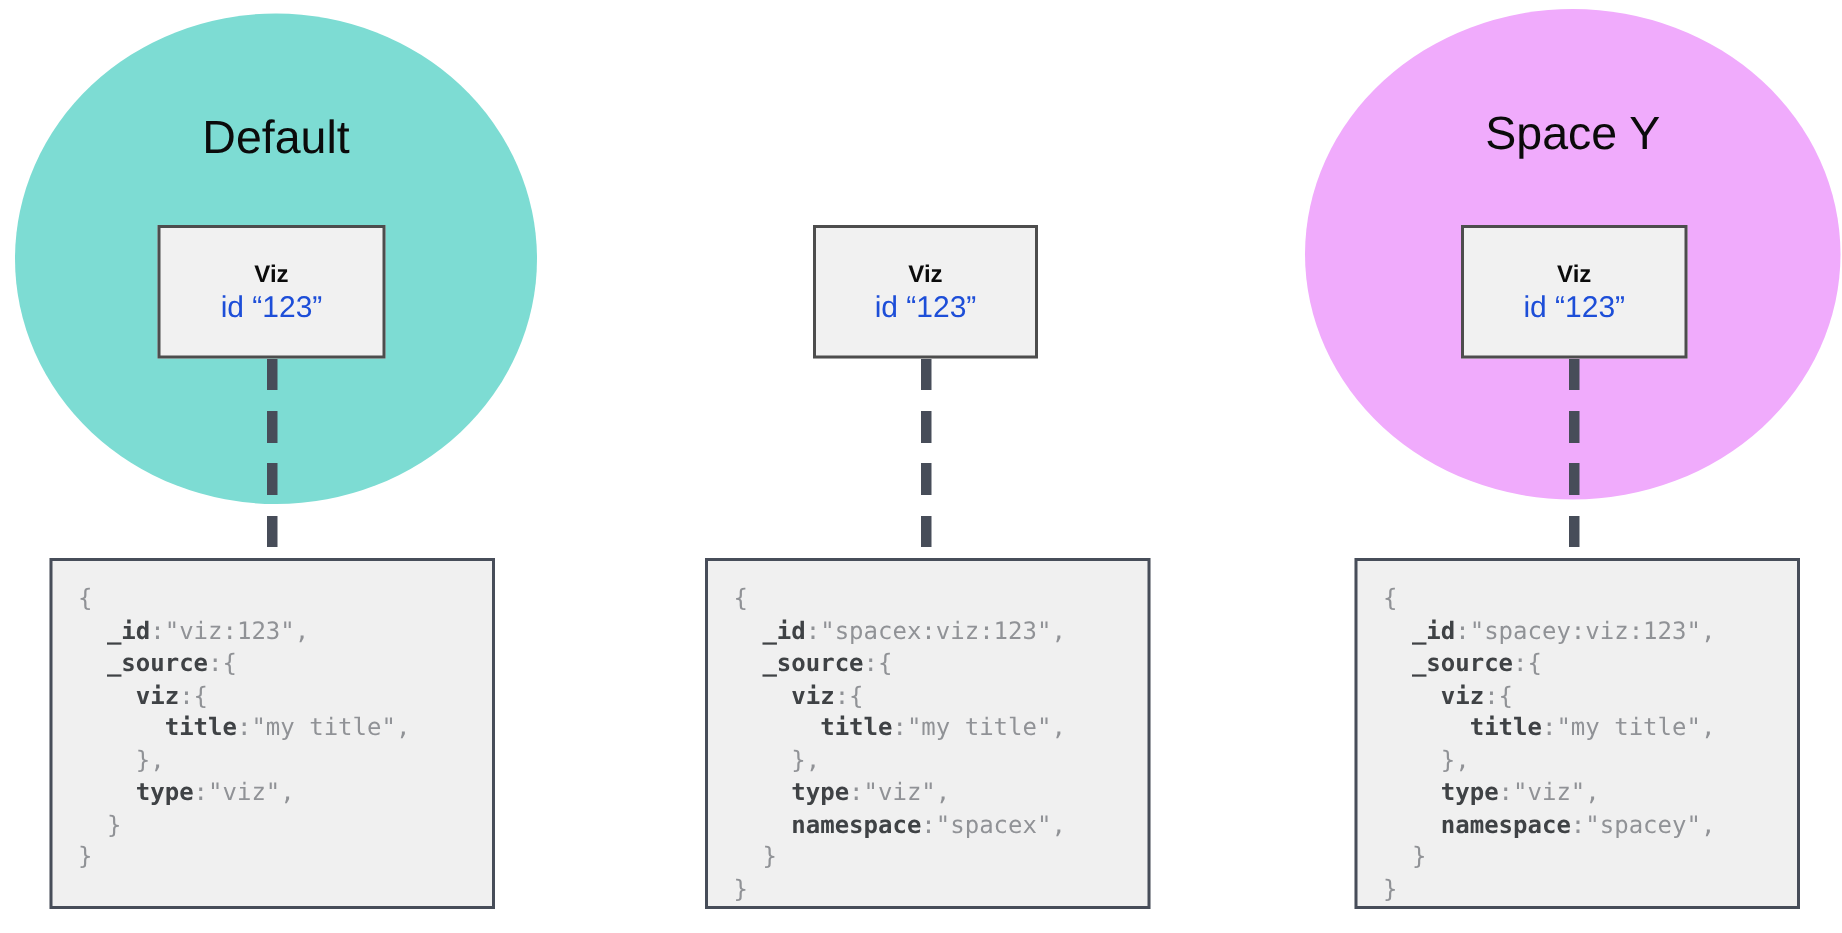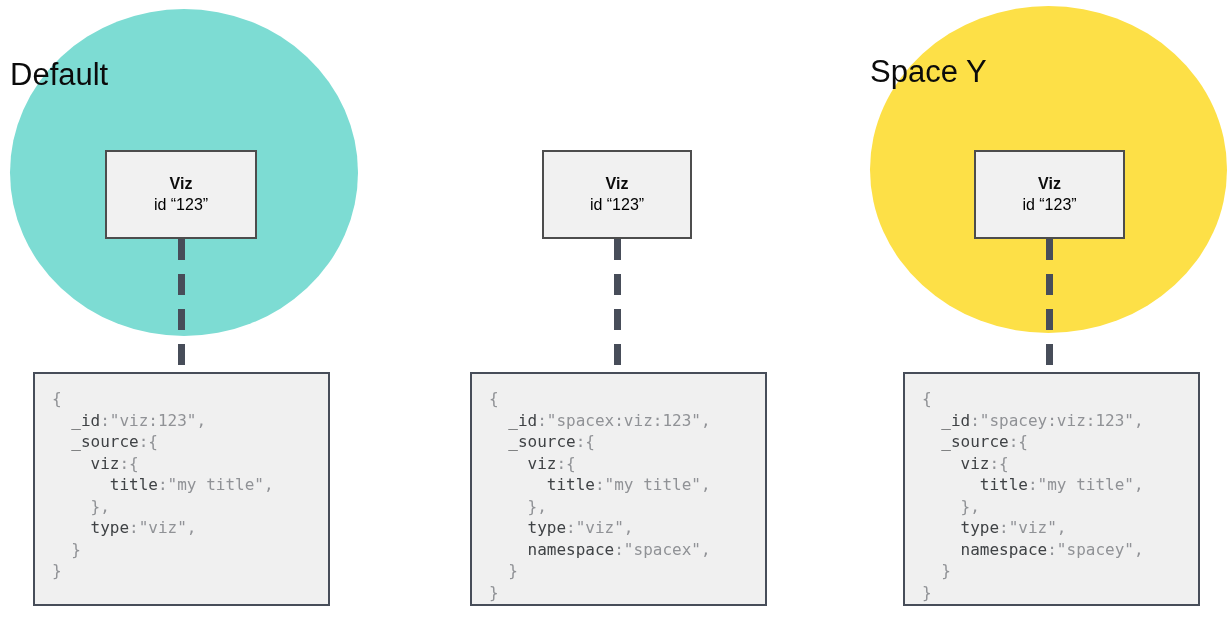--- a/index.html
+++ b/index.html
@@ -10,24 +10,24 @@
     background: #ffffff;
     overflow: hidden;
     font-family: "Liberation Sans", sans-serif;
   }
   .circle {
     position: absolute;
     border-radius: 50%;
   }
   .space-title {
     position: absolute;
-    top: 48px;
+    top: 65px;
     left: 0;
     width: 100%;
-    text-align: left;
+    text-align: center;
     font-size: 31px;
     line-height: 36px;
     color: #0b0b0b;
   }
   .viz-node {
     position: absolute;
     top: 150px;
     width: 151px;
     height: 89px;
     box-sizing: border-box;
@@ -39,22 +39,22 @@
     justify-content: center;
     gap: 1px;
   }
   .viz-title {
     font-size: 16px;
     font-weight: bold;
     color: #0b0b0b;
     line-height: 20px;
   }
   .viz-id {
-    font-size: 16px;
-    color: #000000;
+    font-size: 20px;
+    color: #1d4ed8;
     line-height: 20px;
   }
   .connector {
     position: absolute;
     top: 239px;
     width: 7px;
     height: 136px;
     background: repeating-linear-gradient(
       to bottom,
       #474d59 0px, #474d59 21px,
@@ -71,21 +71,21 @@
     border: 2px solid #474d59;
     padding: 14px 8px 0 17px;
     overflow: hidden;
   }
   .code-block {
     font-family: "DejaVu Sans Mono", "Liberation Mono", monospace;
     font-size: 16px;
     line-height: 21.5px;
   }
   .code-line { white-space: pre; }
-  .tok-key   { color: #3f4245; font-weight: normal; }
+  .tok-key   { color: #3f4245; font-weight: bold; }
   .tok-plain { color: #909296; }
 
   
   .c0 { left: 10px;  top: 9px; width: 348px; height: 327px; }
   .c1 { left: 438px; top: 5px; width: 352px; height: 326px; }
   .c2 { left: 870px; top: 6px; width: 357px; height: 327px; }
   .v0 { left: 105px; width: 152px; }
   .v1 { left: 542px; width: 150px; }
   .v2 { left: 974px; width: 151px; }
   .k0 { left: 178px; }
@@ -135,21 +135,21 @@
         <div class="code-line"><span class="tok-plain">    </span><span class="tok-key">viz</span><span class="tok-plain">:{</span></div>
         <div class="code-line"><span class="tok-plain">      </span><span class="tok-key">title</span><span class="tok-plain">:"my title",</span></div>
         <div class="code-line"><span class="tok-plain">    },</span></div>
         <div class="code-line"><span class="tok-plain">    </span><span class="tok-key">type</span><span class="tok-plain">:"viz",</span></div>
         <div class="code-line"><span class="tok-plain">    </span><span class="tok-key">namespace</span><span class="tok-plain">:"spacex",</span></div>
         <div class="code-line"><span class="tok-plain">  }</span></div>
         <div class="code-line"><span class="tok-plain">}</span></div>
       </div>
   </div>
 
-  <div class="circle c2" style="background: #fde047;">
+  <div class="circle c2" style="background: #f0abfc;">
     <div class="space-title">Space Y</div>
   </div>
   <div class="viz-node v2">
     <div class="viz-title">Viz</div>
     <div class="viz-id">id “123”</div>
   </div>
   <div class="connector k2"></div>
   <div class="doc-box d2">
     <div class="code-block">
         <div class="code-line"><span class="tok-plain">{</span></div>

